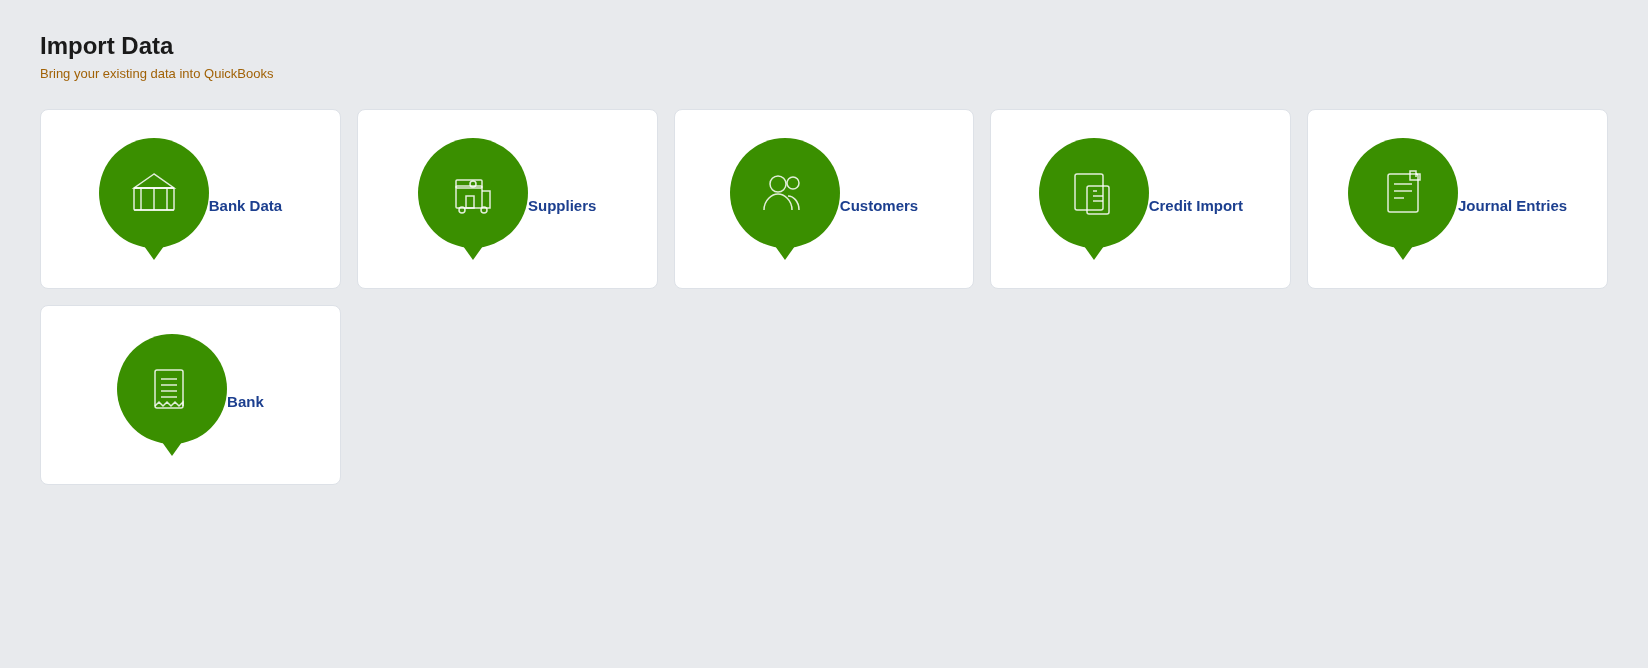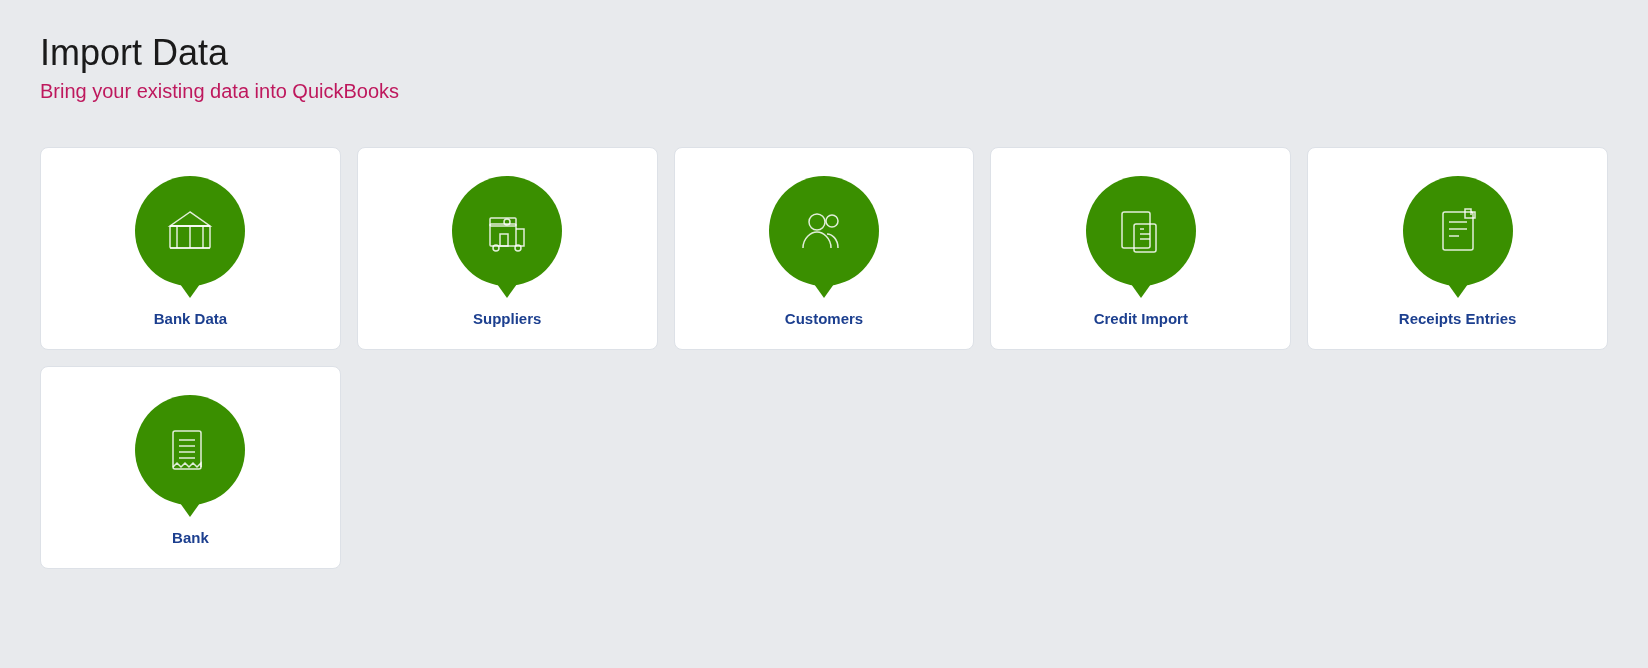--- a/index.html
+++ b/index.html
@@ -4,41 +4,41 @@
   <style>
     * { box-sizing: border-box; margin: 0; padding: 0; }
     body {
       background: #e8eaed;
       font-family: 'Segoe UI', Arial, sans-serif;
       padding: 32px 40px;
       min-height: 668px;
       width: 1648px;
     }
     .page-title {
-      font-size: 36px;
-      font-weight: 400;
+      font-size: 24px;
+      font-weight: 700;
       color: #1a1a1a;
       margin-bottom: 6px;
     }
     .page-subtitle {
-      font-size: 20px;
-      color: #be185d;
-      margin-bottom: 44px;
+      font-size: 13px;
+      color: #a16207;
+      margin-bottom: 28px;
     }
     .grid {
       display: grid;
       grid-template-columns: repeat(5, 1fr);
       gap: 16px;
     }
     .card {
       background: #fff;
       border-radius: 8px;
       border: 1px solid #dde1e7;
       display: flex;
-      flex-direction: column;
+      flex-direction: row;
       align-items: center;
       justify-content: center;
       padding: 28px 16px 22px 16px;
       cursor: pointer;
       transition: box-shadow 0.15s;
     }
     .bubble {
       width: 110px;
       height: 110px;
       background: #3a8f00;
@@ -139,21 +139,21 @@
       <div class="bubble">
         <svg viewBox="0 0 54 54" xmlns="http://www.w3.org/2000/svg">
     <rect x="12" y="8" width="30" height="38" rx="2"></rect>
     <path d="M18 18 L36 18"></path>
     <path d="M18 25 L36 25"></path>
     <path d="M18 32 L28 32"></path>
     <path d="M34 8 L34 5 L40 5 L40 11"></path>
     <path d="M40 8 L44 8 L44 14 L34 14 L34 8"></path>
   </svg>
       </div>
-      <div class="card-label">Receipts Entries</div>
+      <div class="card-label">Journal Entries</div>
     </div>
     <div class="card">
       <div class="bubble">
         <svg viewBox="0 0 54 54" xmlns="http://www.w3.org/2000/svg">
     <rect x="10" y="8" width="28" height="38" rx="2"></rect>
     <path d="M16 17 L32 17"></path>
     <path d="M16 23 L32 23"></path>
     <path d="M16 29 L32 29"></path>
     <path d="M16 35 L32 35"></path>
     <path d="M10 44 L14 40 L18 44 L22 40 L26 44 L30 40 L34 44 L38 40 L38 44"></path>

